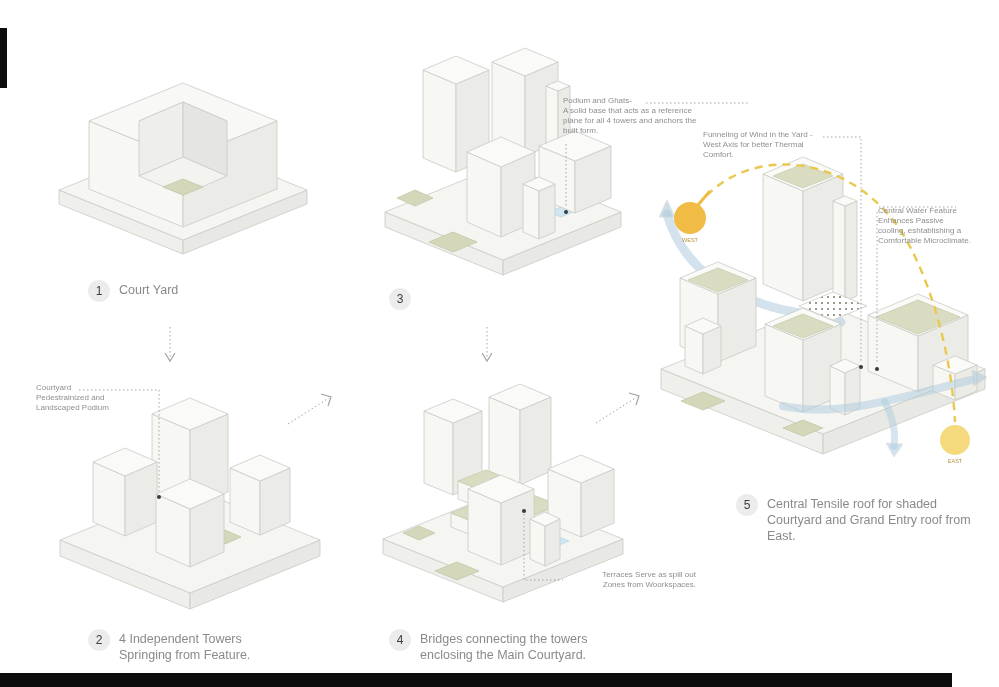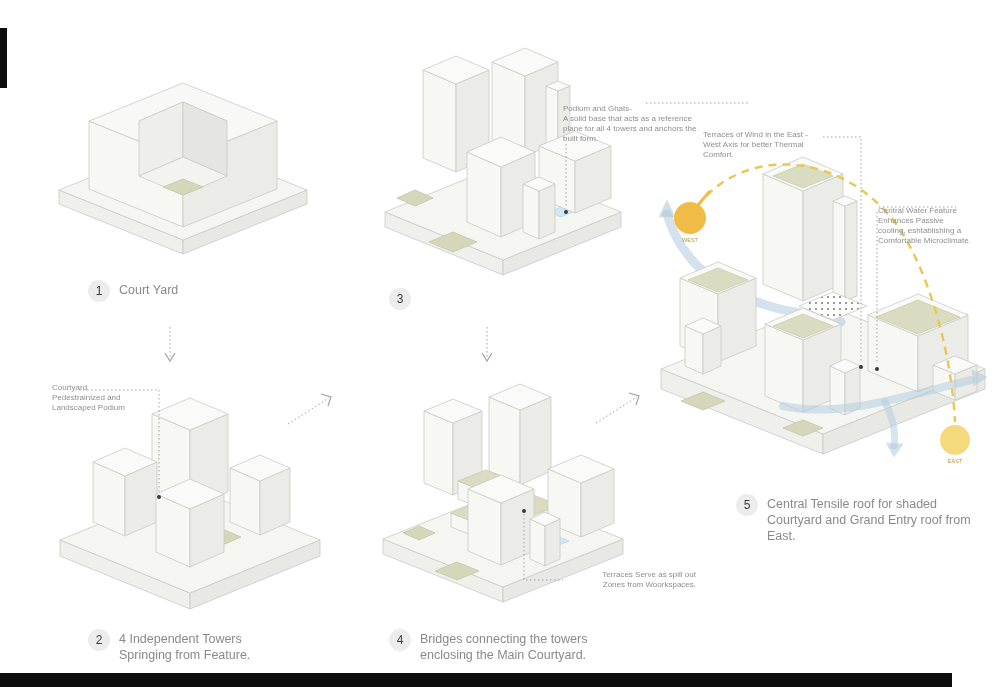--- a/index.html
+++ b/index.html
@@ -215,35 +215,35 @@
     <path d="M252,246 C260,262 263,276 261,290" fill="none" stroke="#aecbdd" stroke-width="7" stroke-linecap="round" opacity="0.5"></path>
     <polygon points="261,301 253,287 270,288" fill="#aecbdd" opacity="0.55"></polygon>
     <path d="M57,62 C95,-8 205,-14 266,72 C294,114 318,190 322,266" fill="none" stroke-width="2.4" stroke-dasharray="8,6" stroke="#eac84f"></path>
     <line x1="64" y1="50" x2="77" y2="35" stroke-width="3" stroke="#f0bc45"></line>
     <circle cx="57" cy="62" r="16" fill="#f0bc45"></circle>
     <circle cx="322" cy="284" r="15" fill="#f4da7c"></circle>
     <text class="sunlbl" x="57" y="86">WEST</text>
     <text class="sunlbl" x="322" y="307">EAST</text>
   </svg>
 
-  <div class="ann" style="left:52px;top:383px;width:110px;">
+  <div class="ann" style="left:36px;top:383px;width:110px;">
     <div>Courtyard</div>
     <div>Pedestrainized and</div>
     <div>Landscaped Podium</div>
   </div>
 
-  <div class="ann" style="left:563px;top:104px;width:160px;">
+  <div class="ann" style="left:563px;top:96px;width:160px;">
     <div>Podium and Ghats-</div>
     <div>A solid base that acts as a reference</div>
     <div>plane for all 4 towers and anchors the</div>
     <div>built form.</div>
   </div>
 
   <div class="ann" style="left:703px;top:130px;width:130px;">
-    <div>Terraces of Wind in the East -</div>
+    <div>Funneling of Wind in the Yard -</div>
     <div>West Axis for better Thermal</div>
     <div>Comfort.</div>
   </div>
 
   <div class="ann" style="left:878px;top:206px;width:115px;">
     <div>Central Water Feature</div>
     <div>Enhances Passive</div>
     <div>cooling, eshtablishing a</div>
     <div>Comfortable Microclimate.</div>
   </div>

